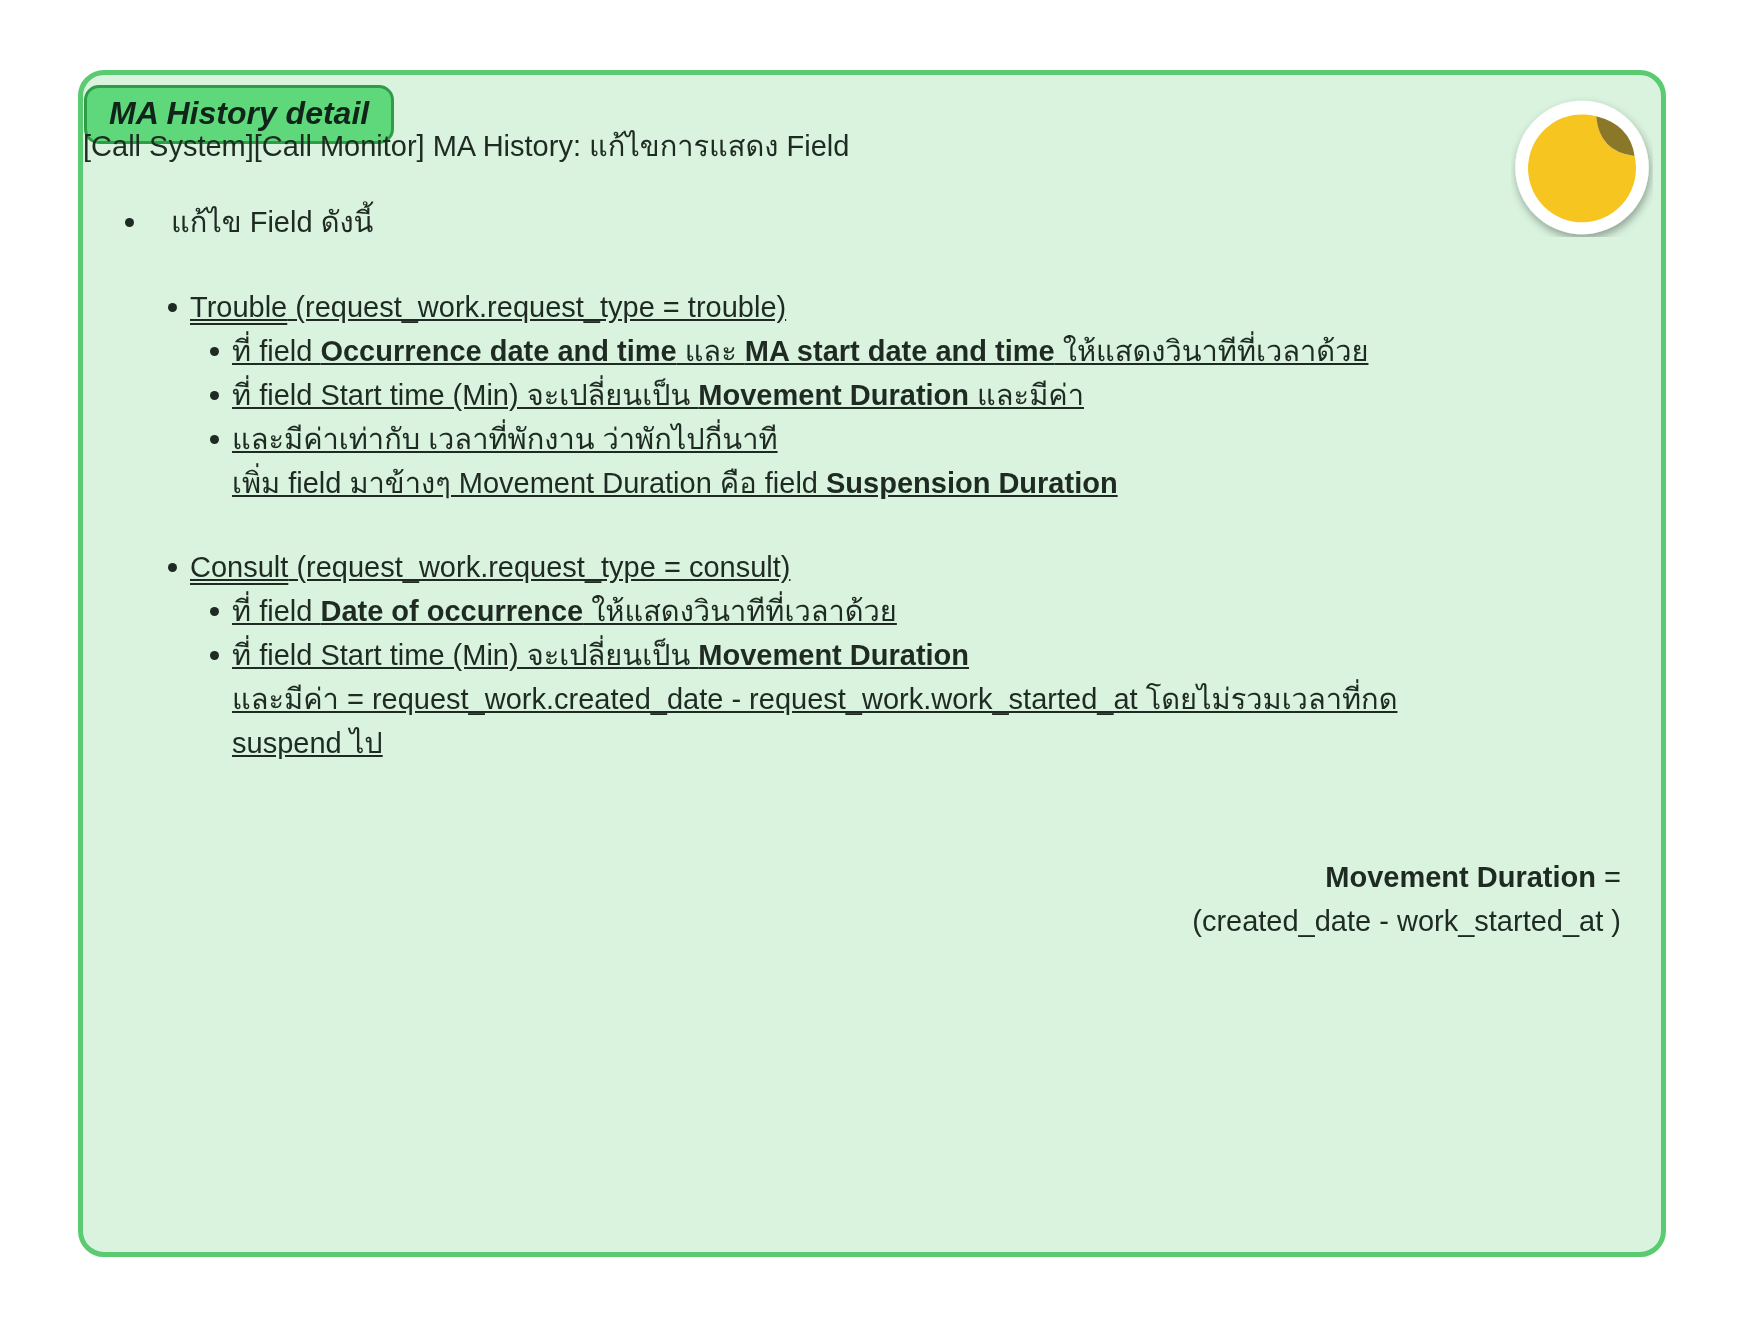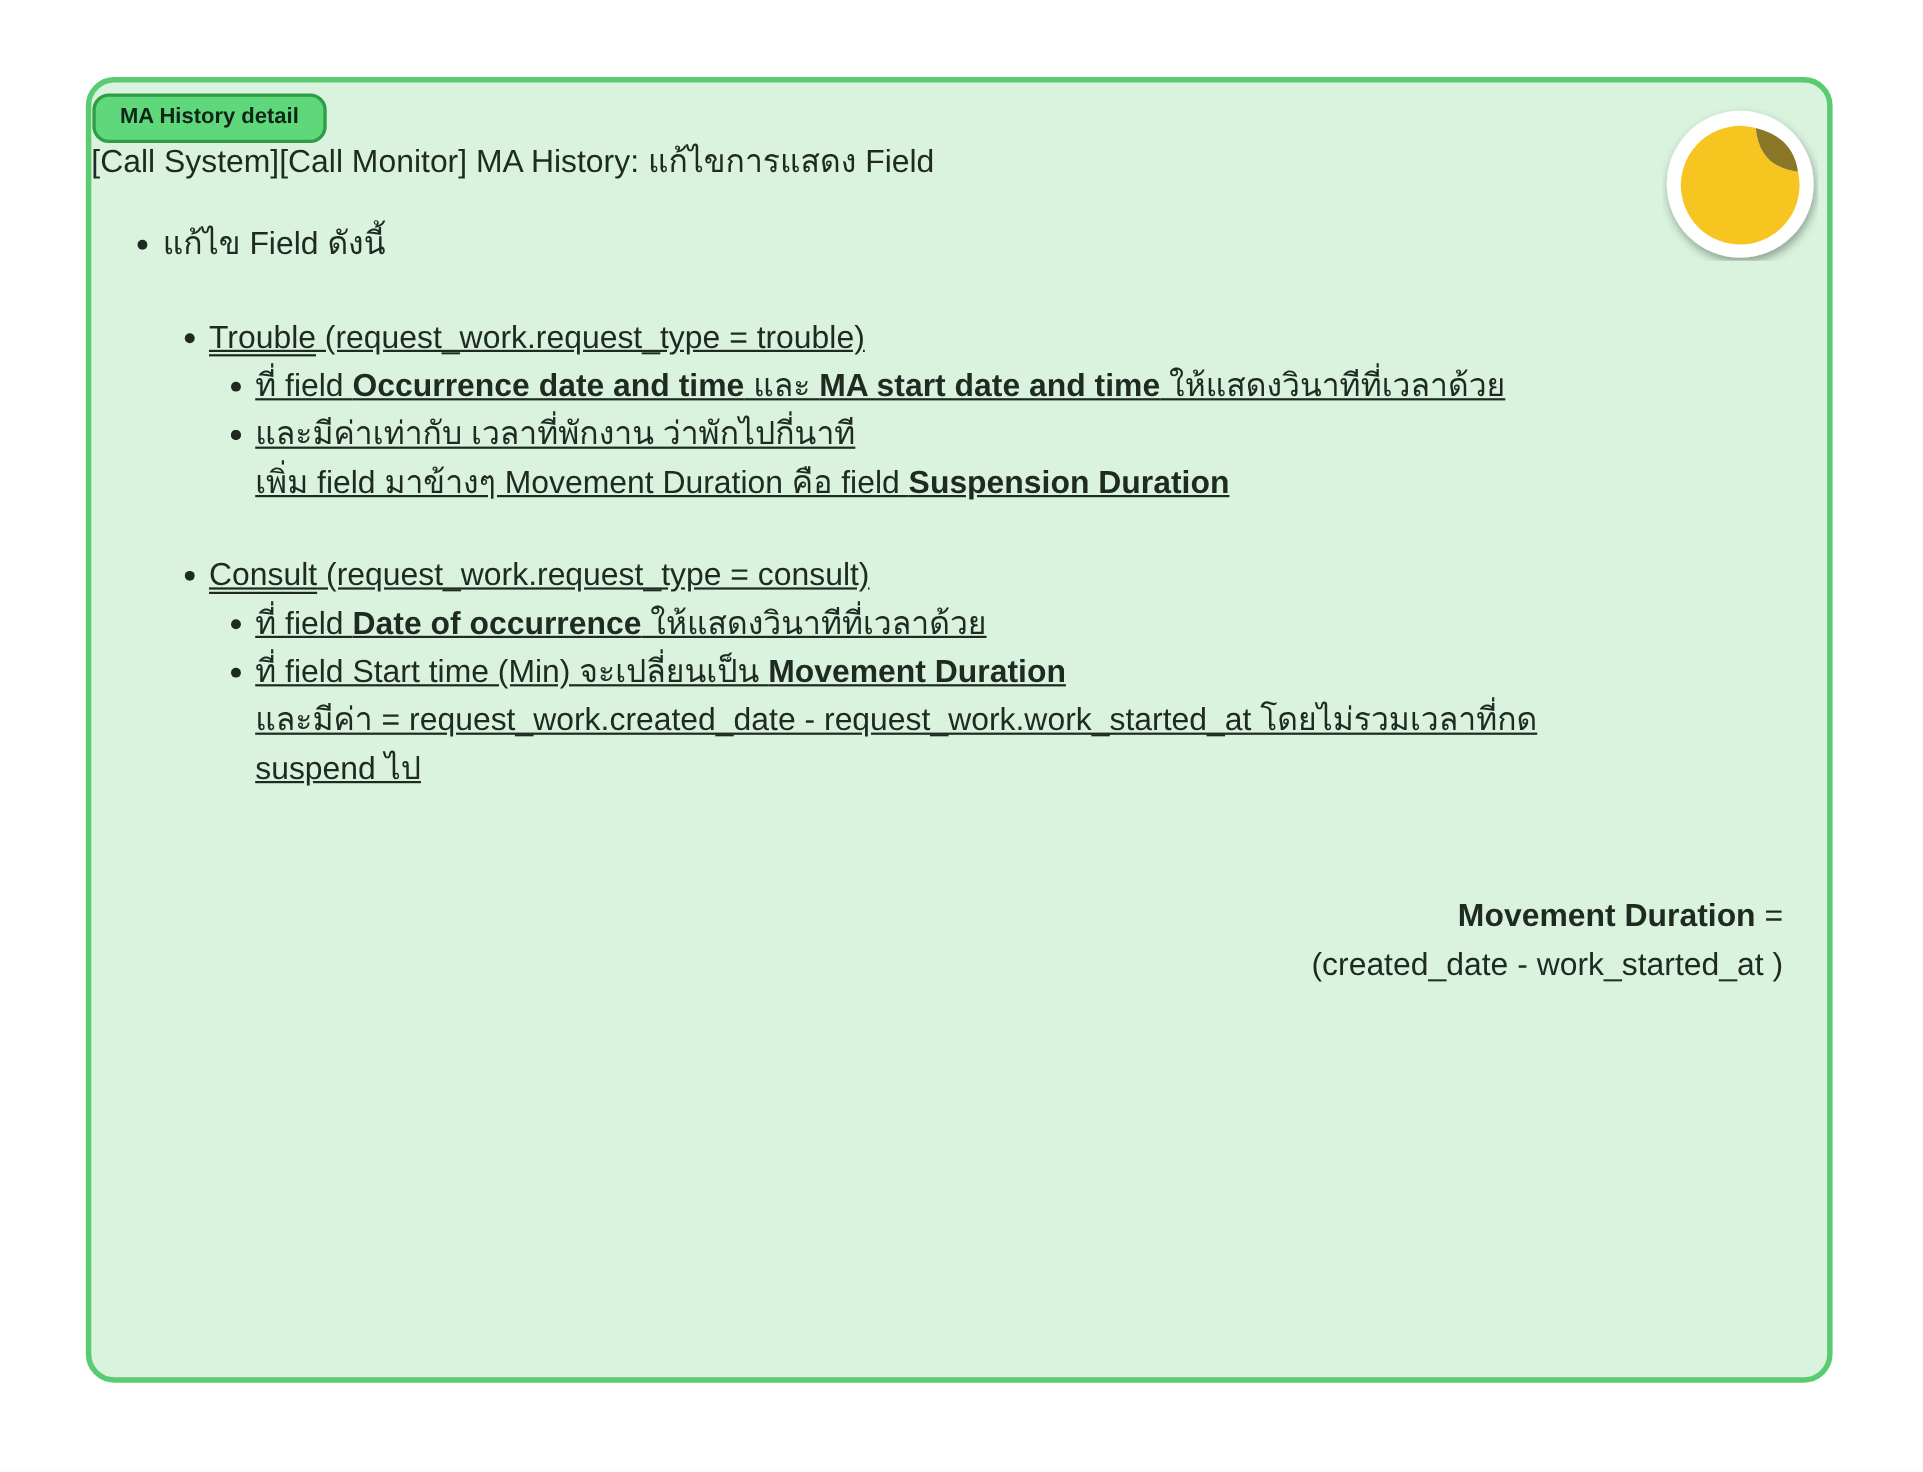--- a/index.html
+++ b/index.html
@@ -18,23 +18,24 @@
     border:5px solid #5bcb72;
     border-radius:26px;
   }
   .badge{
     position:absolute;left:1px;top:10px;
     display:inline-block;
     background:#5ed87a;
     border:3px solid #2f9c46;
     border-radius:15px;
     padding:7px 22px 9px;
-    font-size:20px;font-weight:700;
+    font-size:32px;font-weight:700;
     color:#10241a;
     white-space:nowrap;
+    font-style:italic;
   }
   .title{
     position:absolute;top:48px;left:0;width:100%;
     box-sizing:border-box;padding-right:110px;
     text-align:left;
     font-size:29px;color:#1e2a22;
   }
   .sticker{
     position:absolute;top:20px;right:8px;
     width:142px;height:142px;
@@ -42,21 +43,21 @@
   .body{
     margin:125px 40px 0 0;
     font-size:29px;line-height:44px;color:#1e2a22;
   }
   ul{list-style:none;margin:0;padding:0;}
   li{position:relative;}
   li::before{
     content:"";position:absolute;width:9px;height:9px;border-radius:50%;
     background:#1e2a22;top:18px;
   }
-  .li1{padding-left:65px;}
+  .li1{padding-left:88px;}
   .li1::before{left:42px;}
   ul.l2{margin-top:41px;}
   .li2{padding-left:107px;text-decoration:underline;}
   .li2::before{left:85px;}
   .li3{padding-left:42px;}
   .li3::before{left:20px;}
   ul.l2 + ul.l2{margin-top:40px;}
   .b{font-weight:700;}
   .u{text-decoration:underline;text-underline-offset:6px;text-decoration-thickness:2px;}
   .formula{margin:90px 0 0 74px;text-align:right;}
@@ -90,20 +91,21 @@
 
     <div>
         <ul class="l2">
           <li class="li2">
             <div><span class="u">Trouble</span><span> (request_work.request_type = trouble)</span></div>
             <ul class="l3">
               <li class="li3">
                 <div><span>ที่ field </span><span class="b">Occurrence date and time</span><span> และ </span><span class="b">MA start date and time</span><span> ให้แสดงวินาทีที่เวลาด้วย</span></div>
               </li>
               <li class="li3">
+                <div><span>ที่ field Start time (Min) จะเปลี่ยนเป็น </span><span class="b">Movement Duration</span><span> และมีค่า</span></div>
               </li>
               <li class="li3">
                 <div><span>และมีค่าเท่ากับ เวลาที่พักงาน ว่าพักไปกี่นาที</span></div>
                 <div><span>เพิ่ม field มาข้างๆ Movement Duration คือ field </span><span class="b">Suspension Duration</span></div>
               </li>
             </ul>
           </li>
         </ul>
         <ul class="l2">
           <li class="li2">

